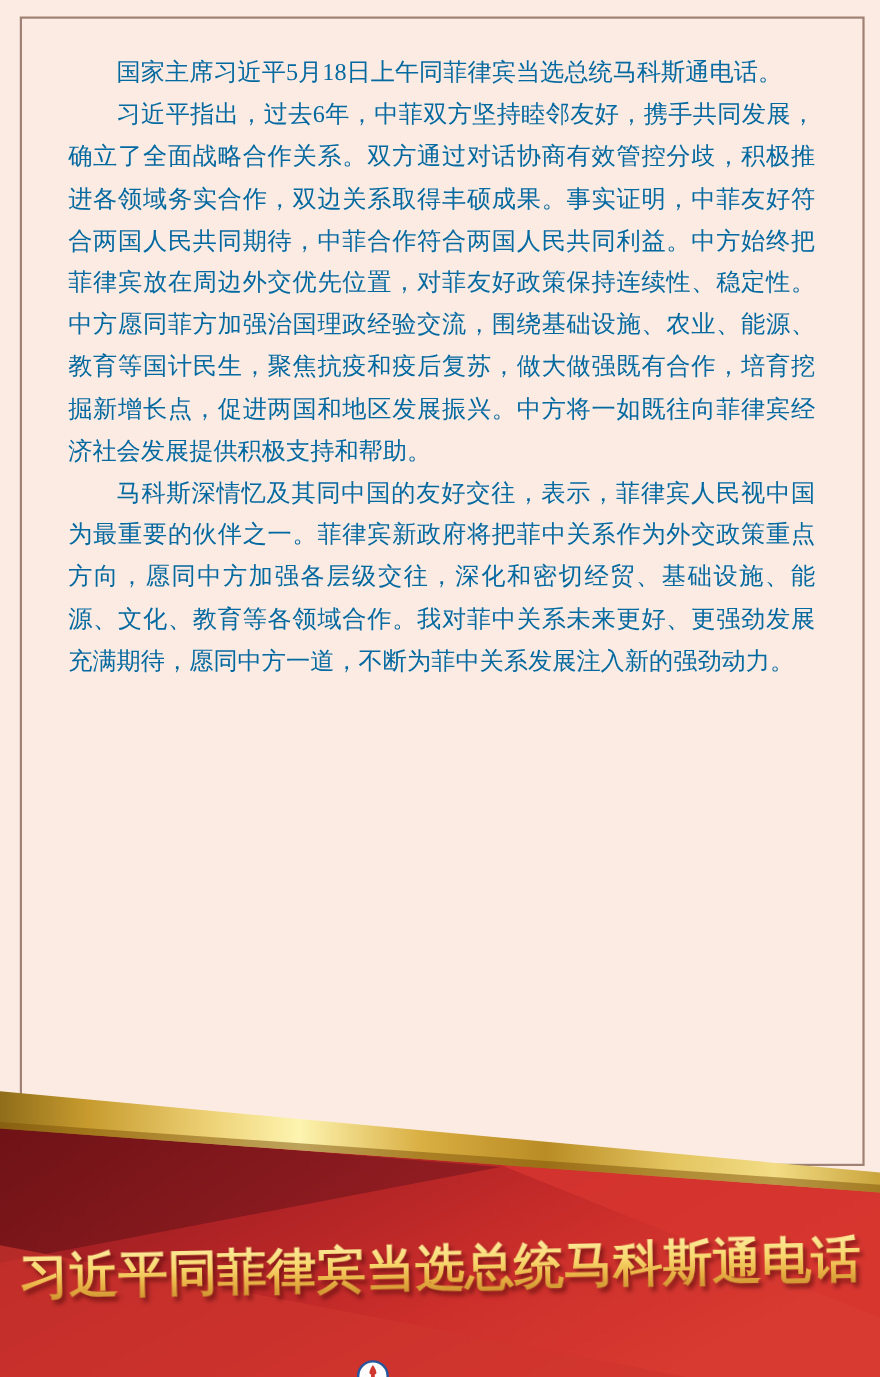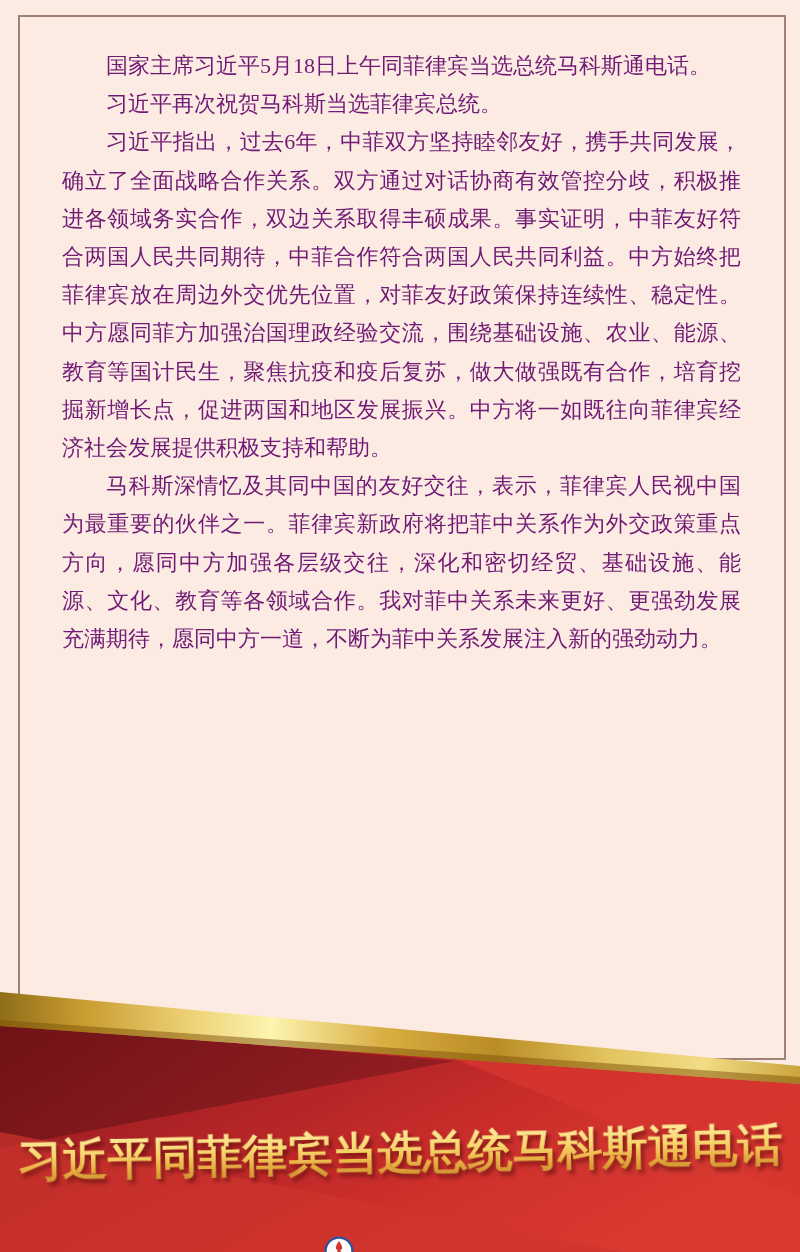--- a/index.html
+++ b/index.html
@@ -18,21 +18,21 @@
     height: 1045px;
     border: 2px solid #9f8175;
     pointer-events: none;
   }
 
   
   .article {
     position: absolute;
     left: 62px; top: 47px;
     width: 679px;
-    color: #701a75;
+    color: #0369a1;
     font-size: 22px;
     line-height: 38.2px;
     text-align: justify;
     text-justify: inter-ideograph;
   }
   .article p { text-indent: 2em; }
 
   
   .banner {
     position: absolute;
@@ -81,21 +81,20 @@
     margin-top: 44px;
   }
 </style>
 </head>
 <body>
 
 <div class="frame"></div>
 
 <div class="article">
   <p>国家主席习近平5月18日上午同菲律宾当选总统马科斯通电话。</p>
-  <p>习近平再次祝贺马科斯当选菲律宾总统。</p>
   <p>习近平指出，过去6年，中菲双方坚持睦邻友好，携手共同发展，确立了全面战略合作关系。双方通过对话协商有效管控分歧，积极推进各领域务实合作，双边关系取得丰硕成果。事实证明，中菲友好符合两国人民共同期待，中菲合作符合两国人民共同利益。中方始终把菲律宾放在周边外交优先位置，对菲友好政策保持连续性、稳定性。中方愿同菲方加强治国理政经验交流，围绕基础设施、农业、能源、教育等国计民生，聚焦抗疫和疫后复苏，做大做强既有合作，培育挖掘新增长点，促进两国和地区发展振兴。中方将一如既往向菲律宾经济社会发展提供积极支持和帮助。</p>
   <p>马科斯深情忆及其同中国的友好交往，表示，菲律宾人民视中国为最重要的伙伴之一。菲律宾新政府将把菲中关系作为外交政策重点方向，愿同中方加强各层级交往，深化和密切经贸、基础设施、能源、文化、教育等各领域合作。我对菲中关系未来更好、更强劲发展充满期待，愿同中方一道，不断为菲中关系发展注入新的强劲动力。</p>
 </div>
 
 <div class="banner">
   <svg class="ribbon" width="800" height="272" viewBox="0 0 800 272" preserveAspectRatio="none">
     <defs>
       <linearGradient id="goldGrad" x1="0" y1="0" x2="1" y2="0">
         <stop offset="0" stop-color="#8f6d1a"></stop>
         <stop offset="0.10" stop-color="#c79b2e"></stop>

